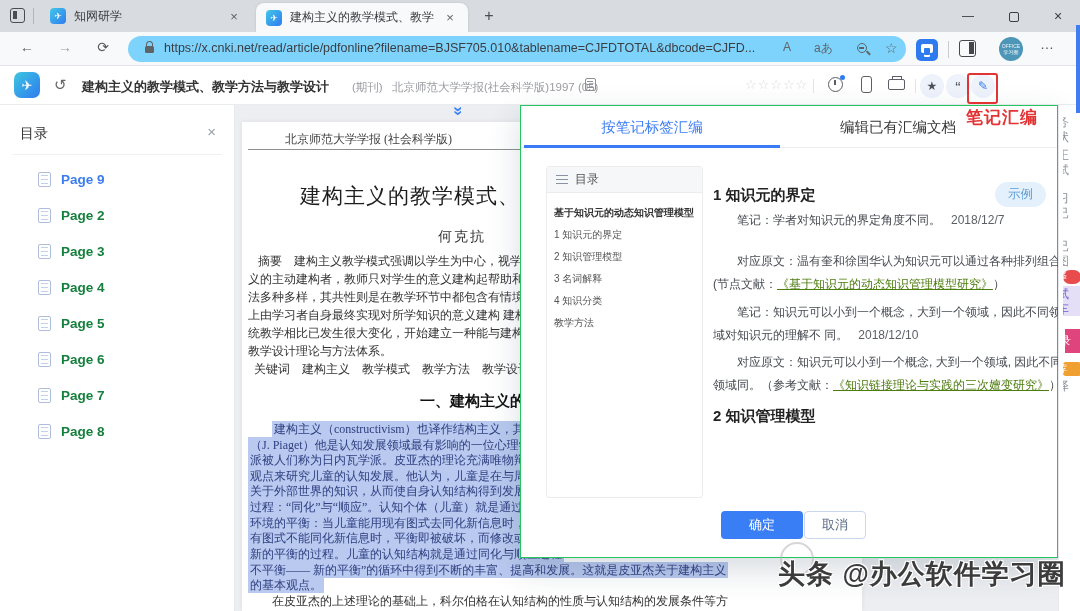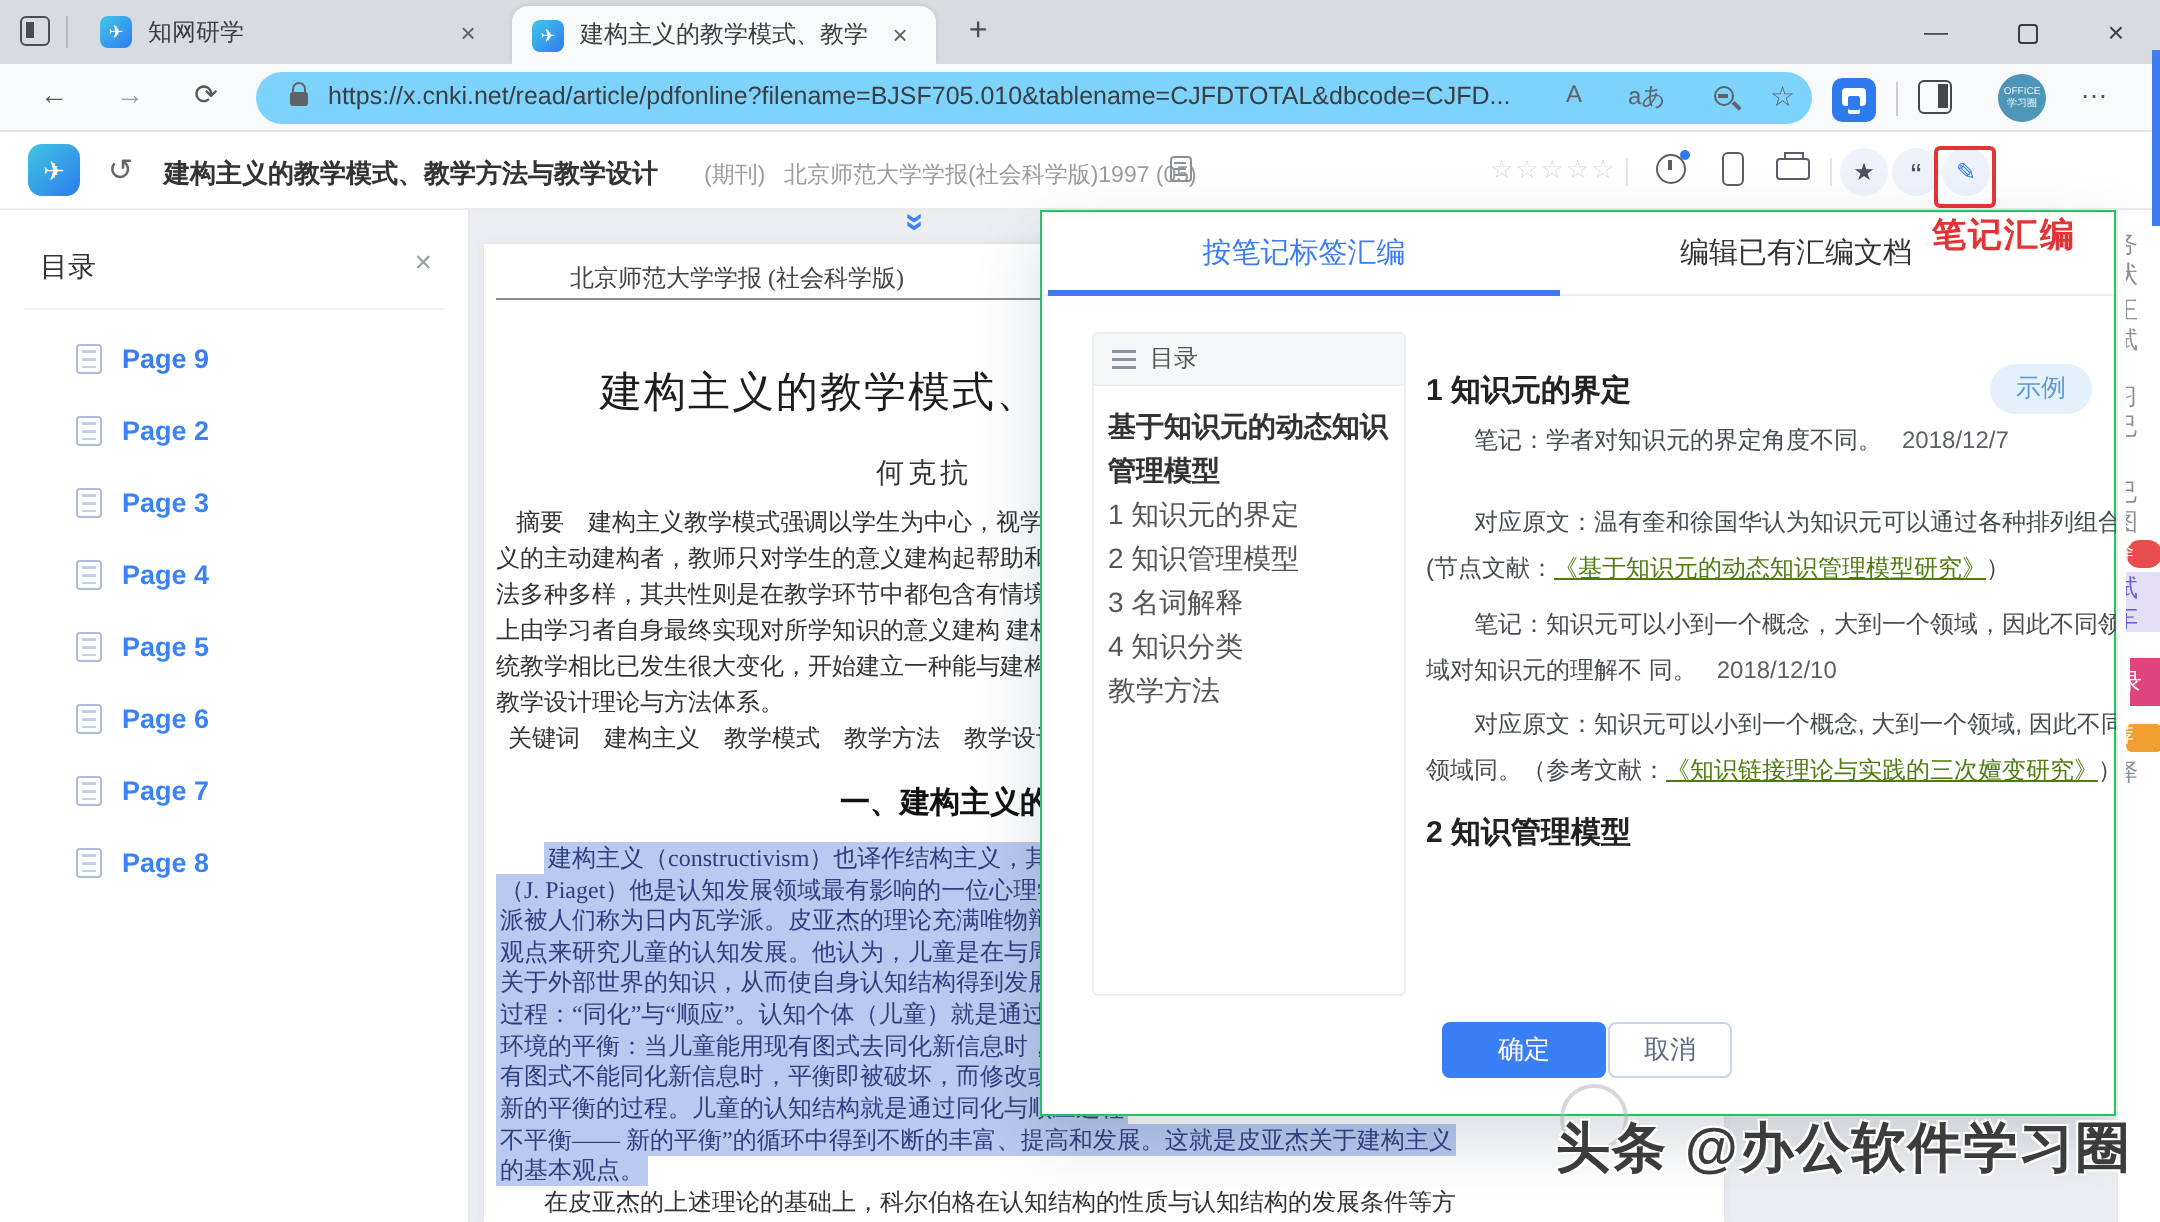--- a/index.html
+++ b/index.html
@@ -70,21 +70,21 @@
   .redbox{ position:absolute; left:967px; top:73px; width:31px; height:31px; border:2px solid #e23434; border-radius:3px; z-index:10; }
   .sharebtn{ position:absolute; left:1003px; top:76px; width:52px; height:25px; border-radius:13px; background:#3e86f7; color:#fff; font-size:12.5px; text-align:center; line-height:25px; }
   .ico-more-tb{ position:absolute; left:1062px; top:73px; font-size:14px; color:#55585d; }
   .rednote{ position:absolute; left:966px; top:106px; font-size:17px; font-weight:700; color:#e23434; letter-spacing:1px; z-index:10; white-space:nowrap; }
 
   
   .sidebar{ position:absolute; top:105px; left:0; width:235px; bottom:0; background:#fff; border-right:1px solid #e7e9ec; z-index:2; }
   .sb-title{ position:absolute; left:20px; top:20px; font-size:14px; color:#333; }
   .sb-close{ position:absolute; right:18px; top:18px; font-size:15px; color:#9aa0a6; }
   .sb-div{ position:absolute; left:12px; right:12px; top:49px; height:1px; background:#f0f1f3; }
-  .pgrow{ position:absolute; left:38px; display:flex; align-items:center; gap:10px; font-size:13.5px; font-weight:600; color:#3b82f6; }
+  .pgrow{ position:absolute; left:38px; display:flex; align-items:center; gap:10px; font-size:13.5px; font-weight:600; color:#15803d; }
   .pgrow.active{ color:#3b7cf0; }
   .pageicon{ width:13px; height:15px; border:1.5px solid #aebcdd; border-radius:2px; position:relative; }
   .pageicon::before{ content:""; position:absolute; left:2px; right:2px; top:2px; bottom:2px; background:repeating-linear-gradient(to bottom,#c3cfe9 0,#c3cfe9 1.5px,transparent 1.5px,transparent 4px); }
 
   
   .page{ position:absolute; left:242px; top:122px; width:620px; bottom:0; background:#fff; box-shadow:0 0 5px rgba(0,0,0,.07); font-family:"Liberation Serif","DejaVu Serif",serif; color:#333; z-index:1; }
   .docline{ position:absolute; white-space:nowrap; font-size:12px; }
   .jheader{ font-size:12px; color:#444; }
   .jrule{ position:absolute; left:6px; top:27px; width:462px; height:1px; background:#8f8f8f; }
   .dtitle{ font-size:21px; color:#1d1d1d; letter-spacing:1px; }
@@ -95,21 +95,21 @@
 
   
   .panel{ position:absolute; left:520px; top:105px; width:538px; height:453px; background:#fff; border:1px solid #22c55e; box-shadow:0 12px 30px rgba(40,60,90,.18); z-index:5;text-decoration:underline; }
   .ptabs{ position:absolute; left:0; top:0; right:0; height:42px; border-bottom:1px solid #ededef; }
   .ptab1{ position:absolute; left:0; top:0; width:262px; height:42px; text-align:center; line-height:42px; font-size:14.5px; color:#3b7cf6; }
   .ptab1::after{ content:""; position:absolute; left:3px; right:3px; bottom:0; height:3px; background:#3b7cf6; }
   .ptab2{ position:absolute; left:262px; top:0; width:230px; height:42px; text-align:center; line-height:42px; font-size:14.5px; color:#333; }
   .toccard{ position:absolute; left:25px; top:60px; width:157px; height:332px; border:1px solid #ececee; border-radius:3px; background:#fff; }
   .tochead{ height:26px; background:#f5f7f9; border-bottom:1px solid #ececee; display:flex; align-items:center; gap:7px; padding:0 9px; font-size:12px; color:#555; }
   .linesico{ width:12px; height:10px; background:repeating-linear-gradient(to bottom,#8a93a3 0,#8a93a3 1.5px,transparent 1.5px,transparent 4px); }
-  .tocbody{ padding:9px 7px; font-size:14px; line-height:22px; color:#555; }
+  .tocbody{ padding:9px 7px; font-size:10px; line-height:22px; color:#555; }
   .tocbody .first{ color:#333; font-weight:700; }
   .nheading{ position:absolute; left:192px; font-size:15px; font-weight:700; color:#222; white-space:nowrap; }
   .badge{ position:absolute; left:474px; top:76px; padding:4px 13px; background:#e4f1fc; color:#5b9bd5; border-radius:14px; font-size:12.5px; }
   .nline{ position:absolute; font-size:12px; color:#474b52; white-space:nowrap; }
   .ndate{ margin-left:10px; color:#5c6066; }
   .plink{ color:#4d7c0f; text-decoration:underline; }
   .btn-ok{ position:absolute; left:200px; top:405px; width:82px; height:28px; background:#3a7ef5; color:#fff; font-size:13px; border-radius:4px; text-align:center; line-height:28px; }
   .btn-cancel{ position:absolute; left:283px; top:405px; width:62px; height:28px; background:#fff; color:#5a6a85; font-size:13px; border:1px solid #c9d6ee; border-radius:4px; text-align:center; line-height:26px; }
 
   

